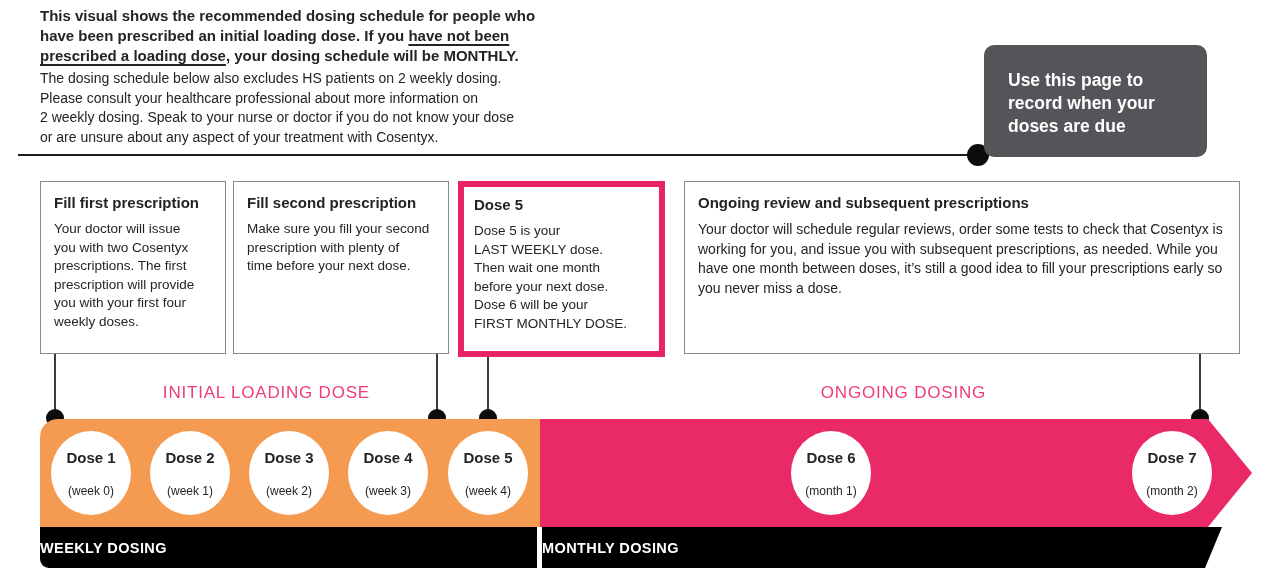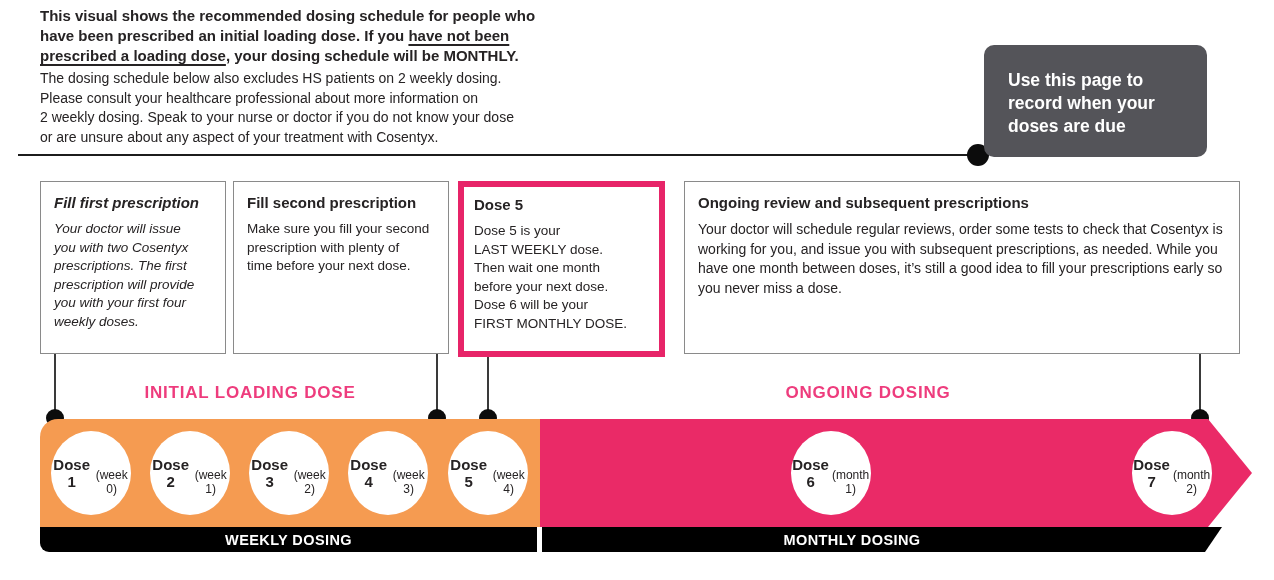--- a/index.html
+++ b/index.html
@@ -26,68 +26,68 @@
     padding:24px 18px 0 24px;
     color:#ffffff;font-size:17.5px;line-height:23px;font-weight:700;white-space:pre-line;
   }
   
   .card{
     position:absolute;top:181px;height:173px;box-sizing:border-box;
     background:#ffffff;border:1px solid #8a8a8a;padding:12px 13px;
   }
   .card .title{font-size:15px;font-weight:700;margin:0 0 9px 0;}
   .card .body{font-size:13.5px;line-height:18.5px;white-space:pre-line;}
-  .card1{left:40px;width:186px;font-style:italic;}
+  .card1{left:40px;width:186px;}
   .card2{left:233px;width:216px;}
   .card3{left:458px;width:207px;height:176px;border:6px solid #E72468;padding:9px 10px;}
   .card4{left:676px;width:556px;margin-left:8px;}
   .card4 .body{white-space:normal;font-size:14px;line-height:19.5px;width:534px;}
   
   .vline{position:absolute;width:1.5px;background:#3a3a3a;}
   .vl1{left:54px;top:354px;height:64px;}
   .vl2{left:436px;top:354px;height:64px;}
   .vl3{left:487px;top:357px;height:61px;}
   .vl4{left:1199px;top:354px;height:64px;}
   .dot{position:absolute;width:18px;height:18px;border-radius:50%;background:#0c0c0c;}
   .dt1{left:46px;top:409px;}
   .dt2{left:428px;top:409px;}
   .dt3{left:479px;top:409px;}
   .dt4{left:1191px;top:409px;}
   
   .phase{
-    position:absolute;top:383px;width:240px;text-align:center;
-    color:#EE3C7D;font-size:17px;font-weight:700;letter-spacing:0.8px;
+    position:absolute;top:383px;width:240px;text-align:right;
+    color:#EE3C7D;font-size:17px;font-weight:400;letter-spacing:0.8px;
   }
   .phase1{left:130px;}
   .phase2{left:750px;width:236px;}
   
   .bar-orange{
     position:absolute;left:40px;top:419px;width:500px;height:108px;
     background:#F59B51;border-radius:18px 0 0 0;
   }
   .bar-pink{
     position:absolute;left:540px;top:419px;width:712px;height:108px;
     background:#EA2A67;
     clip-path:polygon(0 0,668px 0,712px 54px,668px 108px,0 108px);
   }
   .band{
-    position:absolute;top:527px;height:25px;background:#000000;
-    display:flex;align-items:center;justify-content:center;
+    position:absolute;top:527px;height:41px;background:#000000;
+    display:flex;align-items:center;
     color:#ffffff;font-size:14.5px;font-weight:700;letter-spacing:0.4px;
   }
   .band-weekly{left:40px;width:497px;border-radius:0 0 0 9px;}
   .band-monthly{
     left:542px;width:680px;
     clip-path:polygon(0 0,100% 0,calc(100% - 17px) 100%,0 100%);
     padding-right:60px;box-sizing:border-box;
   }
   
   .dose{
     position:absolute;top:431px;width:80px;height:84px;border-radius:50%;
-    background:#ffffff;display:flex;flex-direction:row;align-items:center;justify-content:center;
+    background:#ffffff;display:flex;flex-direction:column;align-items:center;justify-content:center;
     text-align:center;
   }
   .dose .name{font-size:15px;font-weight:700;}
   .dose .sub{font-size:12px;margin-top:18px;}
   .p1{left:51px;} .p2{left:150px;} .p3{left:249px;} .p4{left:348px;} .p5{left:448px;}
   .p6{left:791px;} .p7{left:1132px;}
 </style>
 </head>
 <body>
 

